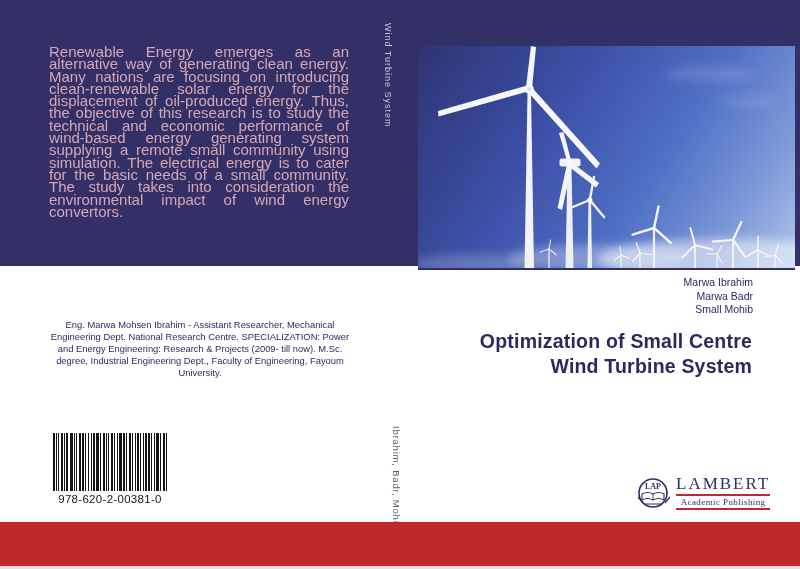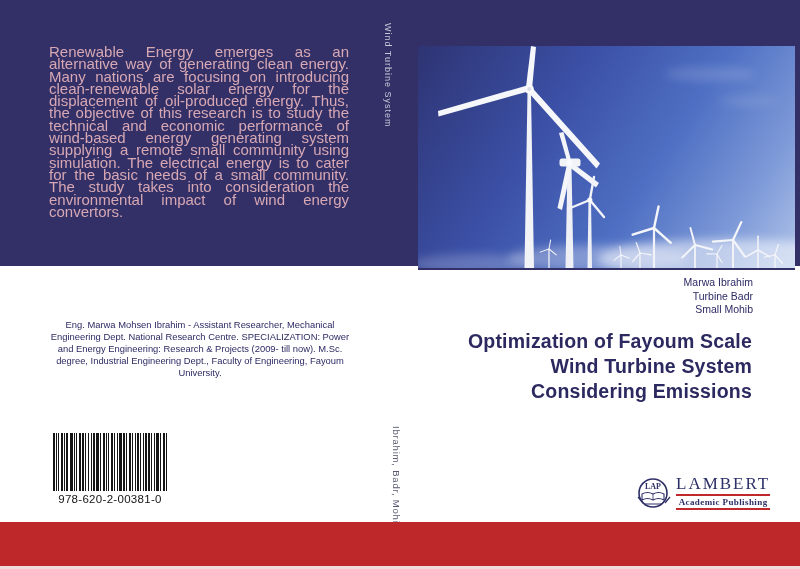--- a/index.html
+++ b/index.html
@@ -47,21 +47,21 @@
     font-size:19.5px;line-height:25px;font-weight:bold;color:#2b295f;letter-spacing:0.2px;
   }
   
   .logo{position:absolute;left:635px;top:473px;display:flex;align-items:center;}
   .logo .wordmark{margin-left:3px;display:inline-block;}
   .lambert{
     font-family:"Liberation Serif",serif;font-weight:normal;font-size:17px;line-height:16px;
     letter-spacing:2px;color:#2d2f66;white-space:nowrap;
   }
   .pub-sub{
-    font-family:"Liberation Serif",serif;font-weight:bold;font-size:9px;line-height:10px;
+    font-family:"Liberation Serif",serif;font-weight:normal;font-size:9px;line-height:10px;
     letter-spacing:0.4px;color:#2d2f66;white-space:nowrap;text-align:center;
   }
   .logo-rule{height:2px;background:#c1282c;margin:2px 0 1px;}
   .logo-rule.bottom{margin:1px 0 0;}
   
   .red-band{position:absolute;left:0;top:522px;width:800px;height:44px;background:#bf282b;}
   .red-band-edge{position:absolute;left:0;top:566px;width:800px;height:3px;background:#eedcdc;}
 </style>
 </head>
 <body>
@@ -198,28 +198,27 @@
         <rect x="113.00" y="0" width="1.00" height="58" fill="#151515"></rect>
       </g>
   </svg>
   <div class="isbn">978-620-2-00381-0</div>
 
   <div class="spine-top">Wind Turbine System</div>
   <div class="spine-bottom">Ibrahim, Badr, Mohib</div>
 
   <div class="authors">
     <div>Marwa Ibrahim</div>
-    <div>Turbine Badr</div>
+    <div>Marwa Badr</div>
     <div>Small Mohib</div>
   </div>
 
   <div class="title">
-    <div>Optimization of Fayoum Scale</div>
+    <div>Optimization of Small Centre</div>
     <div>Wind Turbine System</div>
-    <div>Considering Emissions</div>
   </div>
 
   <div class="logo">
     <svg width="38" height="40" viewBox="0 0 38 40">
       <circle cx="18" cy="20" r="14" fill="#ffffff" stroke="#2d2f66" stroke-width="1.6"></circle>
       <text x="18" y="16" text-anchor="middle" font-family="Liberation Serif, serif" font-size="8" font-weight="bold" fill="#2d2f66">LAP</text>
       <path d="M7,21 Q12.5,18 18,21 Q23.5,18 29,21 L29,27 Q23.5,24 18,27 Q12.5,24 7,27 Z" fill="#ffffff" stroke="#2d2f66" stroke-width="1.1"></path>
       <line x1="18" y1="21" x2="18" y2="27" stroke="#2d2f66" stroke-width="0.8"></line>
       <path d="M3,24 L8,30 M35,24 L30,30 M10,31 L26,31" stroke="#2d2f66" stroke-width="1.2" fill="none"></path>
     </svg>

